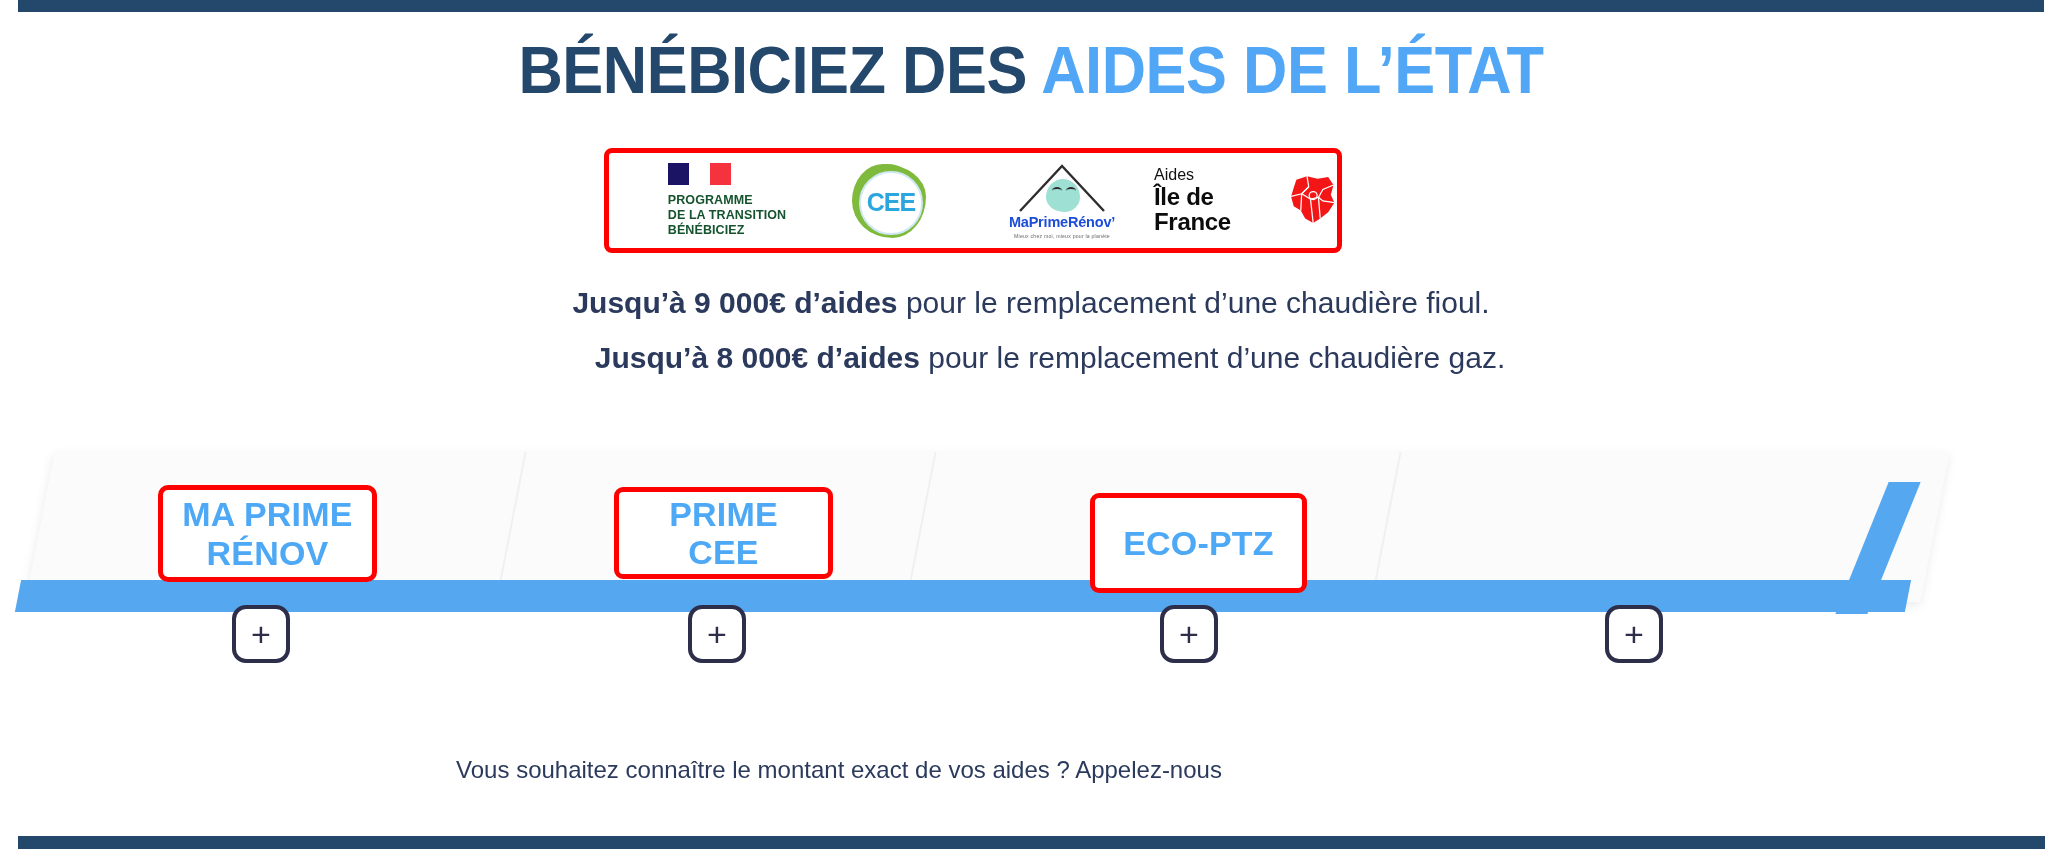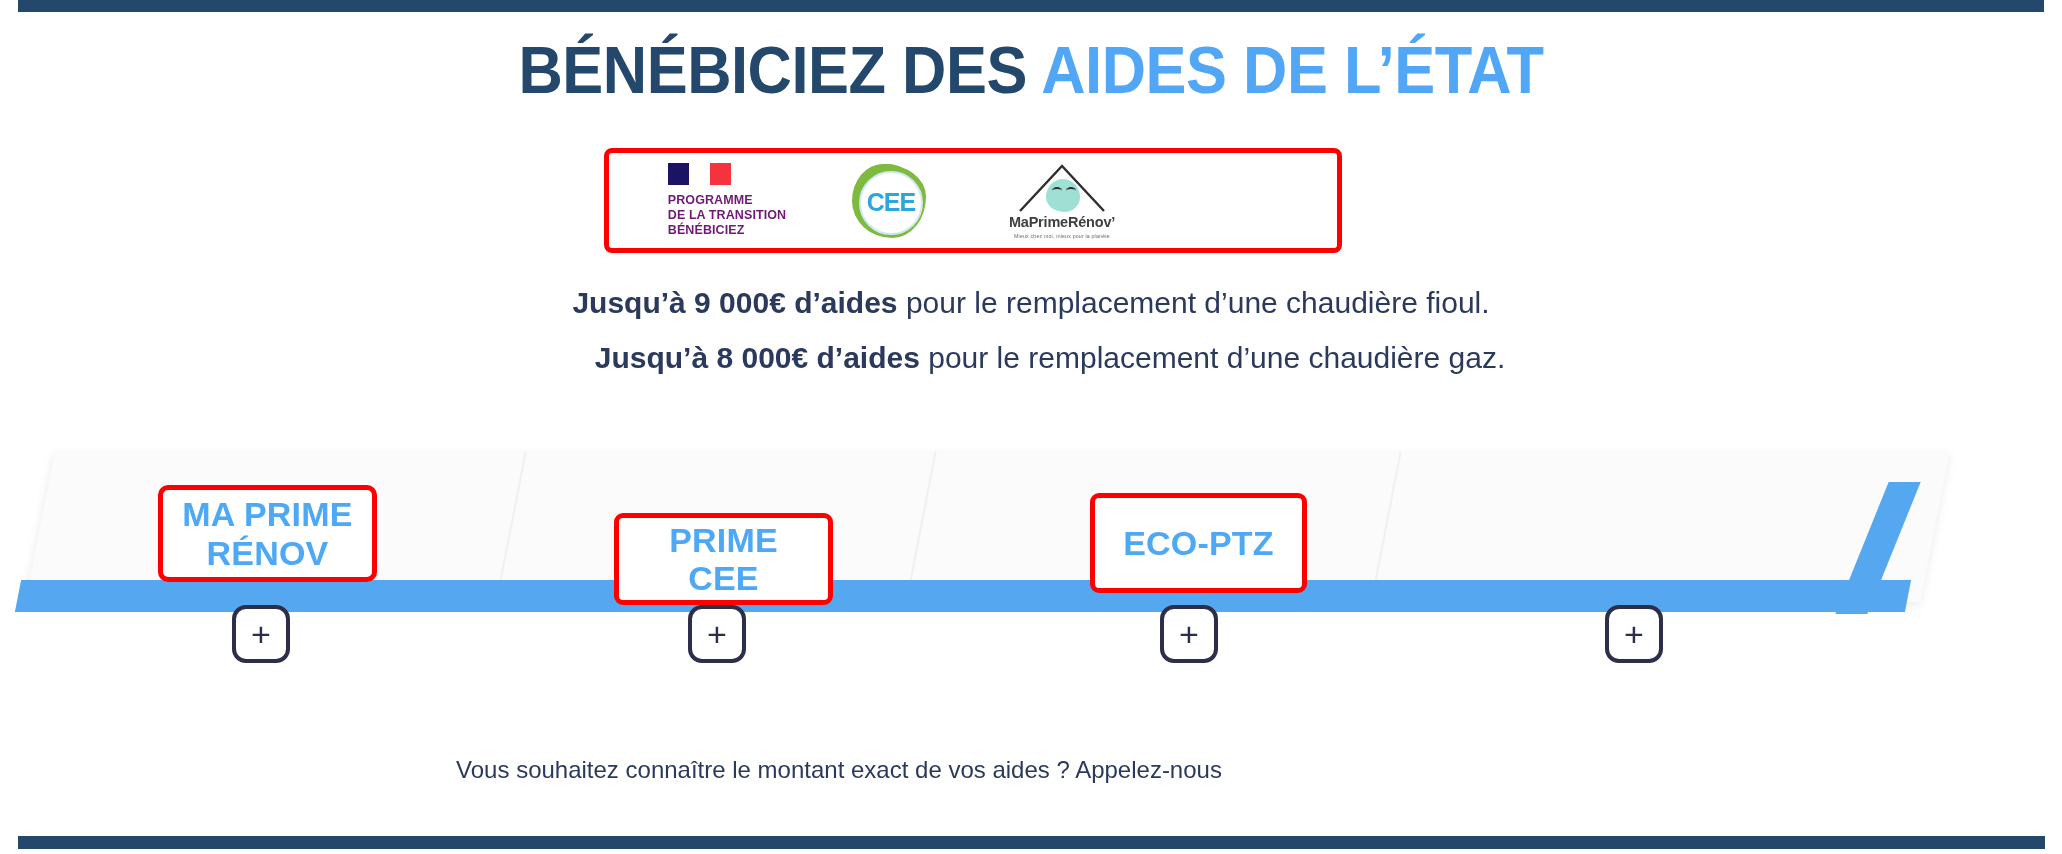--- a/index.html
+++ b/index.html
@@ -84,21 +84,21 @@
     width: 63px;
     margin-bottom: 6px;
   }
   .pte-flag i { display: block; height: 100%; width: 21px; }
   .pte-flag .fb { background: #1B1464; }
   .pte-flag .fw { background: #ffffff; }
   .pte-flag .fr { background: #F5333F; }
   .pte-txt {
     font-size: 12.5px;
     font-weight: bold;
-    color: #701a75;
+    color: #14532d;
     line-height: 1.22;
     letter-spacing: 0.1px;
     margin-top: 8px;
   }
 
   
   #logo-cee { left: 205px; width: 150px; }
   .cee-badge {
     position: relative;
     width: 74px;
@@ -163,21 +163,21 @@
     width: 10px; height: 6px;
     border-top: 2.2px solid #2E2E2E;
     border-radius: 50% 50% 0 0;
     top: 25px;
   }
   .mpr-eye.l { left: 36px; }
   .mpr-eye.r { left: 50px; }
   .mpr-name {
     font-size: 14.5px;
     font-weight: bold;
-    color: #404040;
+    color: #1d4ed8;
     letter-spacing: -0.2px;
     line-height: 1;
   }
   .mpr-tag {
     font-size: 5.2px;
     color: #6A6A6A;
     margin-top: 3px;
     letter-spacing: 0.2px;
   }
 
@@ -294,21 +294,21 @@
     justify-content: center;
     font-size: 34px;
     font-weight: normal;
     color: #2C2E4A;
     line-height: 1;
     cursor: pointer;
   }
 
   #card-0 { left: 158px; top: 485px; width: 219px; height: 97px; border-radius: 10px; }
   #plus-0 { left: 232px; top: 605px; }
-  #card-1 { left: 614px; top: 513px; width: 219px; height: 92px; }
+  #card-1 { left: 614px; top: 487px; width: 219px; height: 92px; }
   #plus-1 { left: 688px; top: 605px; }
   #card-2 { left: 1090px; top: 493px; width: 217px; height: 100px; }
   #plus-2 { left: 1160px; top: 605px; }
   #card-3 { left: 1498px; top: 492px; width: 265px; height: 82px; }
   #plus-3 { left: 1605px; top: 605px; }
 
   
   #footer-cta {
     position: absolute;
     left: 0;
@@ -365,20 +365,40 @@
           </svg>
           <div class="mpr-blob"></div>
           <div class="mpr-eye l"></div>
           <div class="mpr-eye r"></div>
         </div>
         <div class="mpr-name">MaPrimeRénov’</div>
         <div class="mpr-tag">Mieux chez moi, mieux pour la planète</div>
       </div>
     </div>
 
+    <div class="logo-slot" id="logo-idf">
+      <div class="idf-wrap">
+        <div class="idf-txt">
+          <div class="idf-small">Aides</div>
+          <div class="idf-big">Île de France</div>
+        </div>
+        <svg class="idf-map" viewBox="0 0 62 62">
+          <path d="M14,8 L26,4 L38,7 L50,5 L56,14 L53,25 L57,34 L50,45 L41,52 L33,57 L24,52 L19,43 L11,38 L8,27 L11,17 Z" fill="#F21616"></path>
+          <g stroke="#ffffff" stroke-width="1.4" fill="none">
+            <path d="M26,4 L28,16 L20,24 L19,43"></path>
+            <path d="M56,14 L44,19 L39,28 L41,52"></path>
+            <path d="M8,27 L20,24 L28,16"></path>
+            <path d="M57,34 L44,32 L39,28"></path>
+            <path d="M20,24 L30,30 L39,28"></path>
+            <path d="M30,30 L33,57"></path>
+            <circle cx="33" cy="26" r="4.5"></circle>
+          </g>
+        </svg>
+      </div>
+    </div>
 
   </div>
 
   <div class="aid-line" id="aid-line-1"><span class="amt">Jusqu’à 9 000€ d’aides</span><span> pour le remplacement d’une chaudière fioul.</span></div>
   <div class="aid-line" id="aid-line-2"><span class="amt">Jusqu’à 8 000€ d’aides</span><span> pour le remplacement d’une chaudière gaz.</span></div>
 
   <div id="ribbon">
     <div id="ribbon-panel">
       <div class="panel-sep" id="sep-1"></div>
       <div class="panel-sep" id="sep-2"></div>

